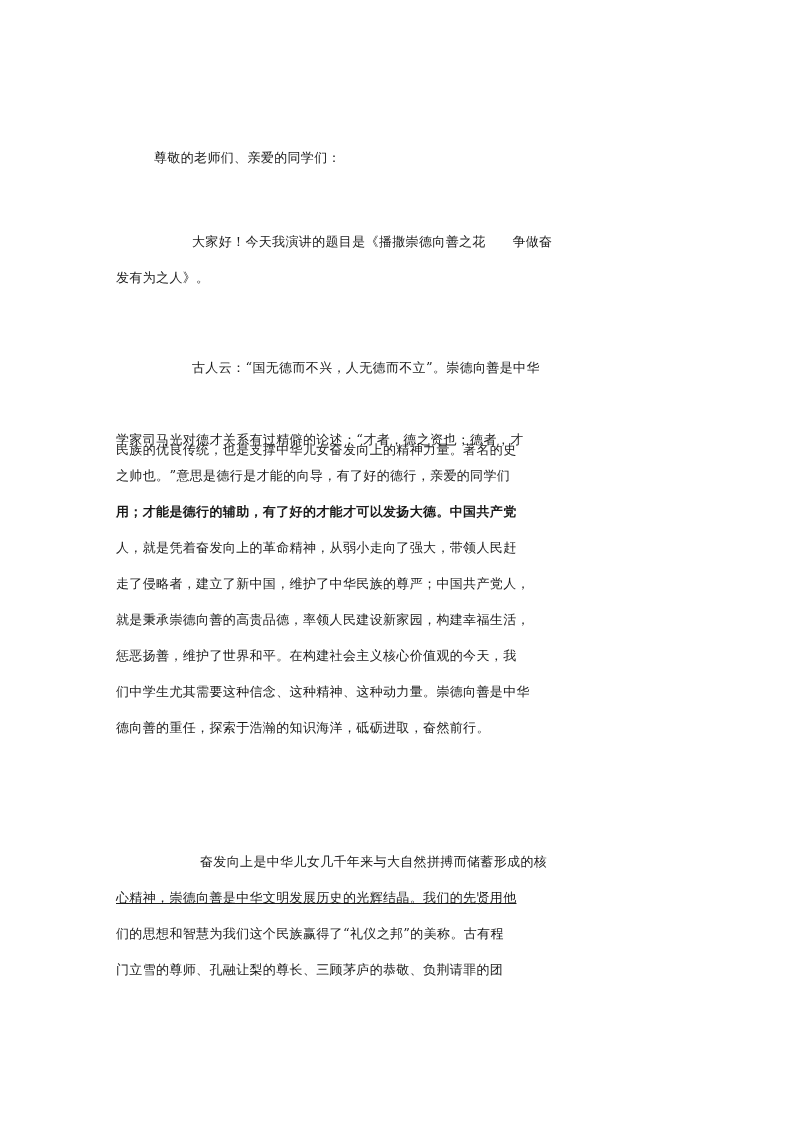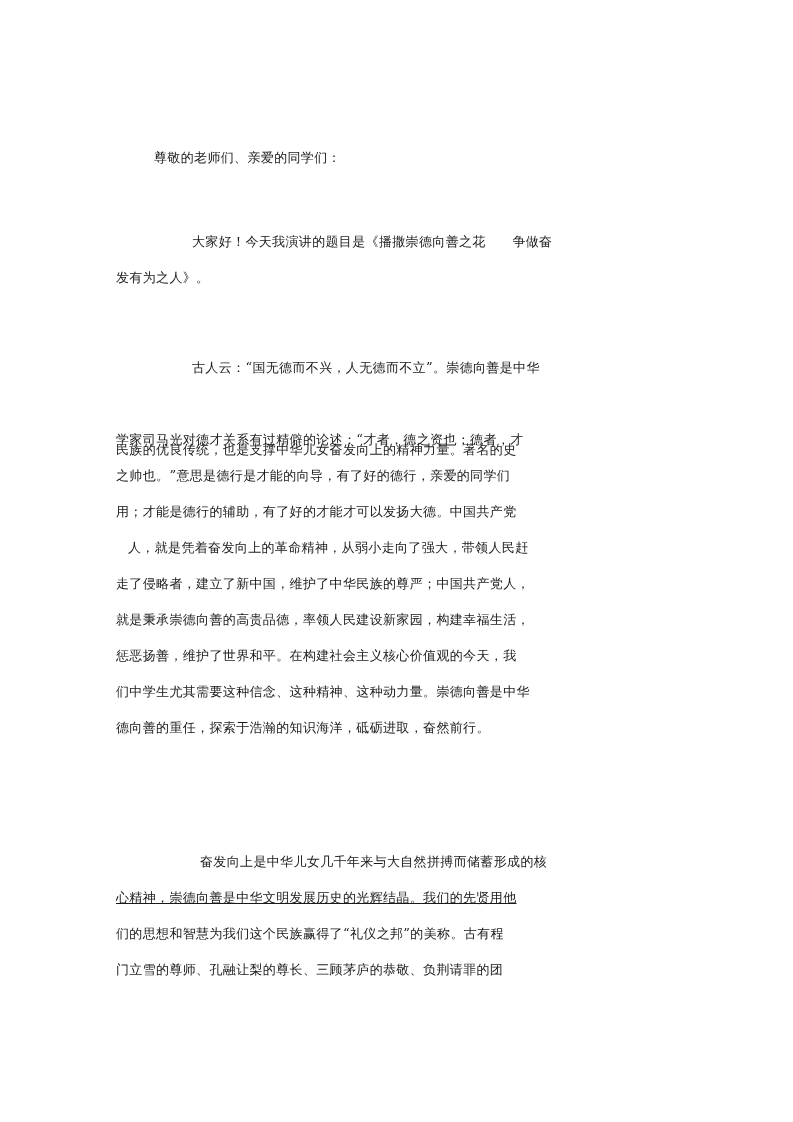--- a/index.html
+++ b/index.html
@@ -18,22 +18,22 @@
   <div>
     <div class="line" style="left:76px; top:231px;">大家好！今天我演讲的题目是《播撒崇德向善之花　　争做奋</div>
     <div class="line" style="top:267px;">发有为之人》。</div>
   </div>
 
   <div>
     <div class="line" style="left:76px; top:357px;">古人云：“国无德而不兴，人无德而不立”。崇德向善是中华</div>
     <div class="line" style="top:393px;margin-top:46px;">民族的优良传统，也是支撑中华儿女奋发向上的精神力量。著名的史</div>
     <div class="line" style="top:429px;">学家司马光对德才关系有过精僻的论述：“才者，德之资也；德者，才</div>
     <div class="line" style="top:465px;">之帅也。”意思是德行是才能的向导，有了好的德行，亲爱的同学们</div>
-    <div class="line" style="top:501px;">用；才能是德行的辅助，有了好的才能才可以发扬大德。中国共产党</div>
-    <div class="line" style="top:537px;margin-left:12px;">人，就是凭着奋发向上的革命精神，从弱小走向了强大，带领人民赶</div>
+    <div class="line" style="top:501px;font-weight:bold;">用；才能是德行的辅助，有了好的才能才可以发扬大德。中国共产党</div>
+    <div class="line" style="top:537px;">人，就是凭着奋发向上的革命精神，从弱小走向了强大，带领人民赶</div>
     <div class="line" style="top:573px;">走了侵略者，建立了新中国，维护了中华民族的尊严；中国共产党人，</div>
     <div class="line" style="top:609px;">就是秉承崇德向善的高贵品德，率领人民建设新家园，构建幸福生活，</div>
     <div class="line" style="top:645px;">惩恶扬善，维护了世界和平。在构建社会主义核心价值观的今天，我</div>
     <div class="line" style="top:681px;">们中学生尤其需要这种信念、这种精神、这种动力量。崇德向善是中华</div>
     <div class="line" style="top:717px;text-align:right;">德向善的重任，探索于浩瀚的知识海洋，砥砺进取，奋然前行。</div>
   </div>
 
   <div>
     <div class="line" style="left:64px; top:851px;margin-left:20px;">奋发向上是中华儿女几千年来与大自然拼搏而储蓄形成的核</div>
     <div class="line" style="top:887px;text-decoration:underline;">心精神，崇德向善是中华文明发展历史的光辉结晶。我们的先贤用他</div>

